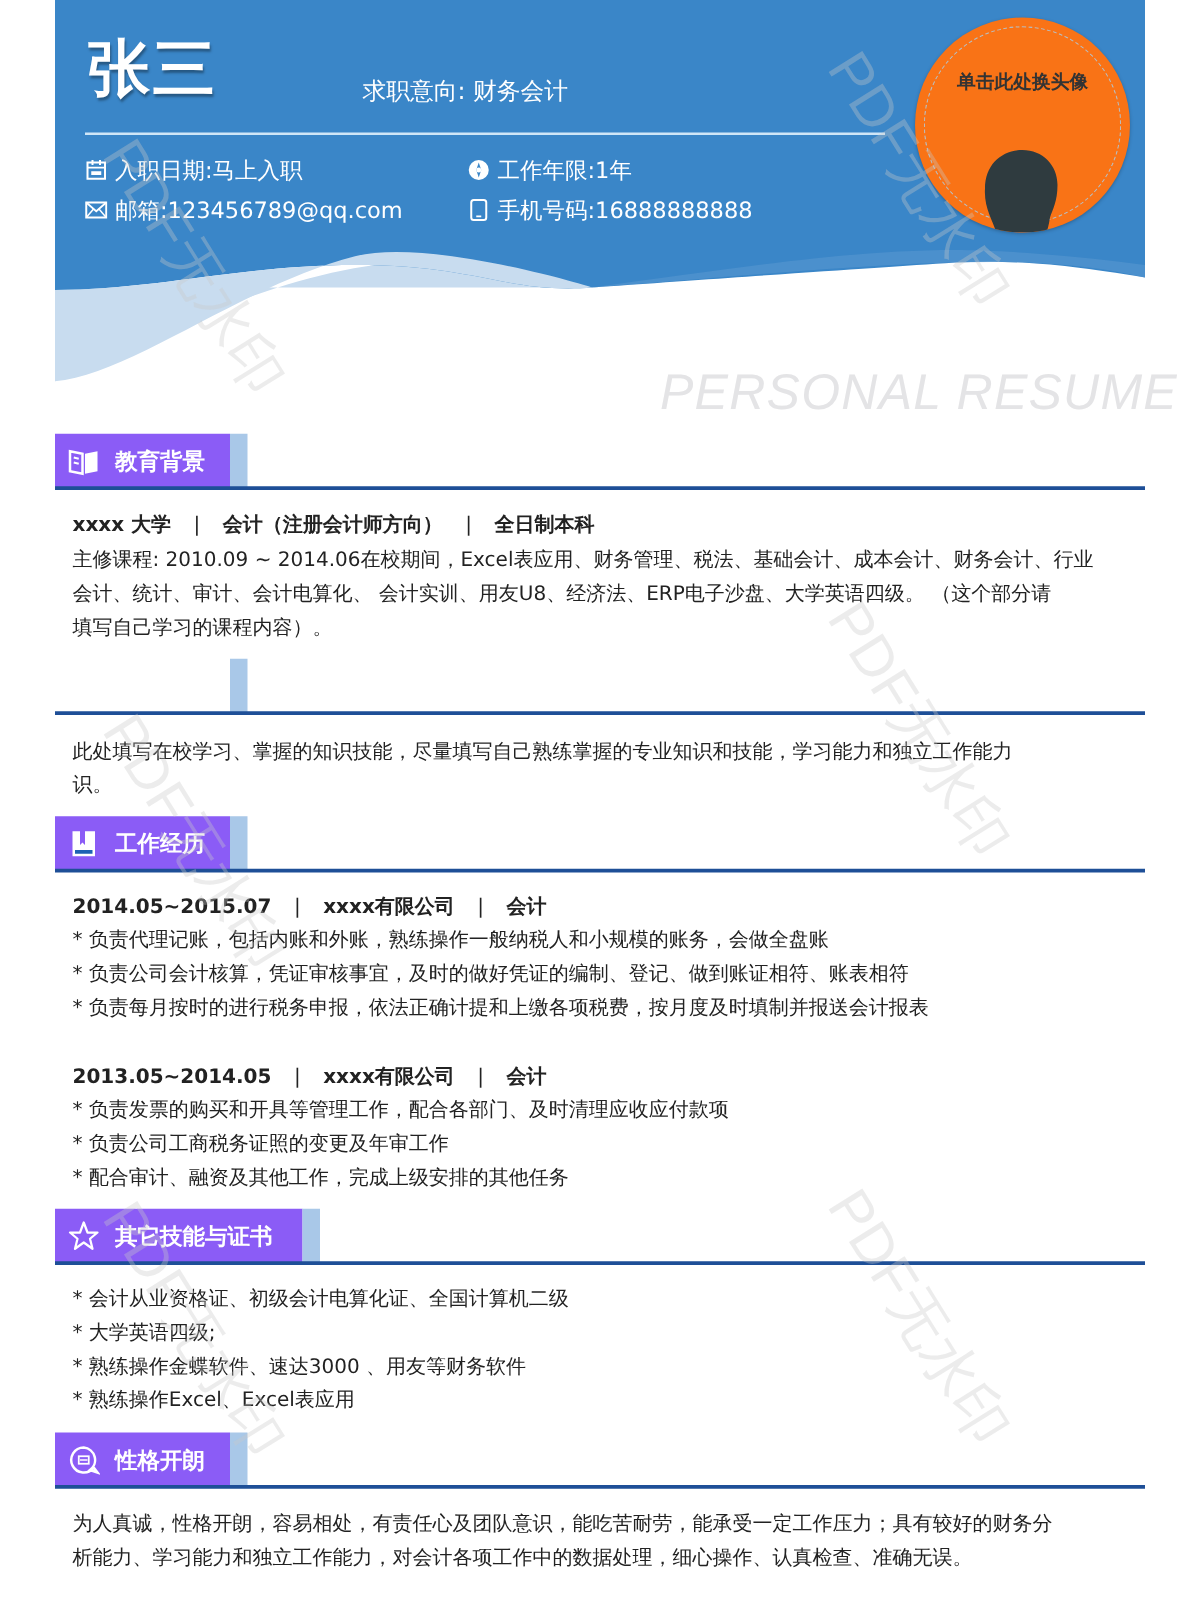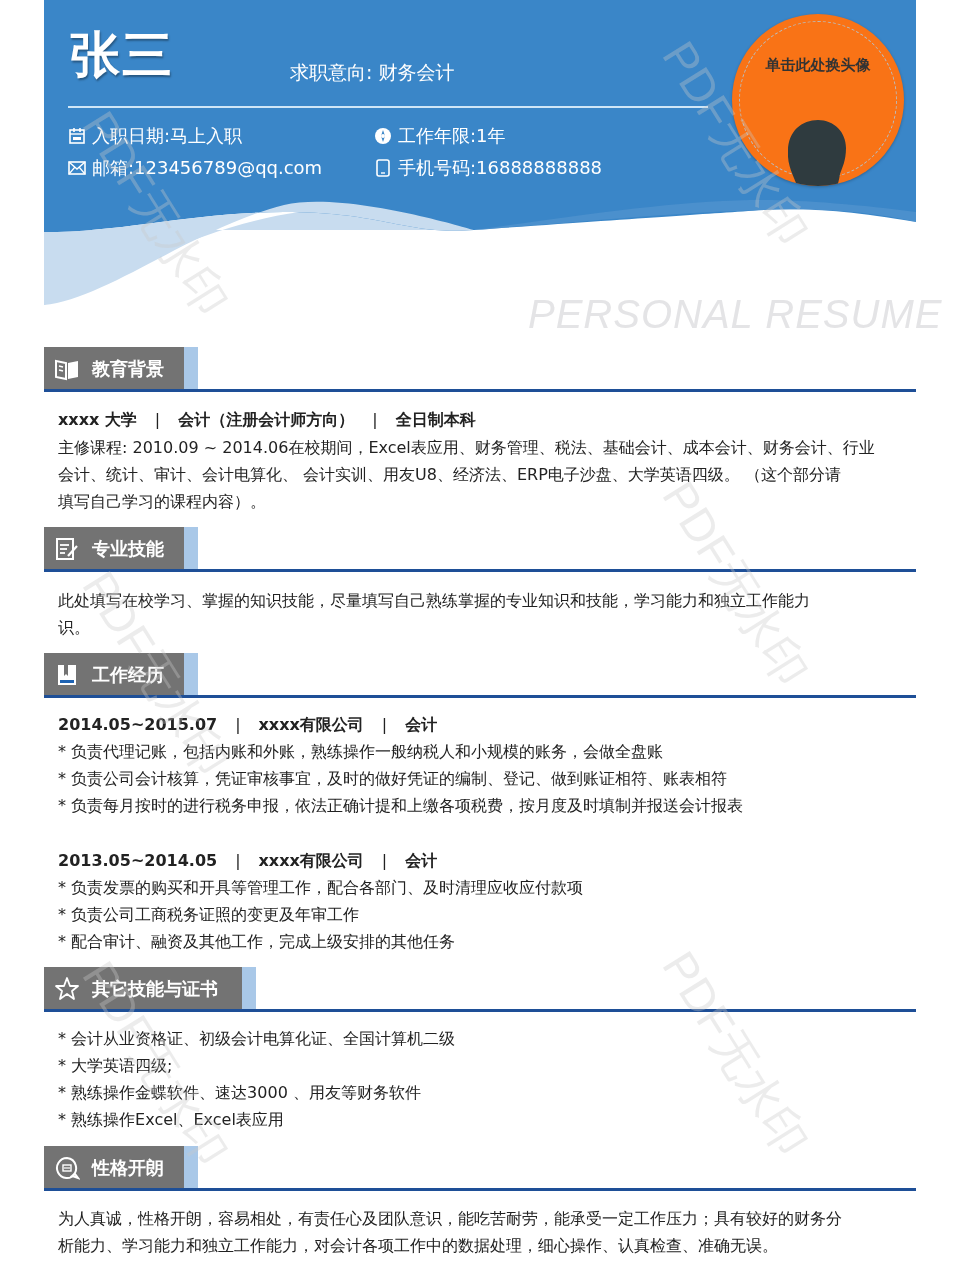--- a/index.html
+++ b/index.html
@@ -38,21 +38,21 @@
     position: absolute; left: 50px; top: 92px;
   }
   .personal {
     position: absolute; left: 528px; top: 292px; font-size: 40px; font-style: italic; color: #e4e4e6;
     letter-spacing: 1px; font-family: "Liberation Sans", sans-serif;
   }
   .section-head {
     position: absolute; left: 44px; width: 872px; height: 46px;
   }
   .section-head .tab {
-    position: absolute; left: 0; top: 0; height: 43px; background: #737373; display: flex; align-items: center;
+    position: absolute; left: 0; top: 0; height: 43px; background: #8b5cf6; display: flex; align-items: center;
     padding-left: 10px; color: #fff; font-weight: bold; font-size: 18px; gap: 12px;
   }
   .section-head .tab-shade {
     position: absolute; top: 0; height: 43px; width: 14px; background: #a9c8e8;
   }
   .section-head .rule {
     position: absolute; left: 0; top: 42px; width: 872px; height: 3px; background: #1e4f97;
   }
   .section-head .ico { width: 26px; height: 26px; display: inline-block; }
   .text { position: absolute; left: 58px; font-size: 16px; color: #222; line-height: 27px; }
@@ -141,30 +141,20 @@
 <div class="text bold" style="top:406px;">
   <span>xxxx 大学</span><span class="sep">|</span><span>会计（注册会计师方向）</span><span class="sep">|</span><span>全日制本科</span>
 </div>
 <div class="text" style="top:434px;">
   <div>主修课程: 2010.09 ~ 2014.06在校期间，Excel表应用、财务管理、税法、基础会计、成本会计、财务会计、行业</div>
   <div>会计、统计、审计、会计电算化、 会计实训、用友U8、经济法、ERP电子沙盘、大学英语四级。 （这个部分请</div>
   <div>填写自己学习的课程内容）。</div>
 </div>
 
 <div class="section-head" style="top:527px;">
-  <div class="tab" style="width:130px;">
-    <svg class="ico" viewBox="0 0 26 26">
-      <rect x="3" y="3" width="16" height="20" fill="none" stroke="#fff" stroke-width="2"></rect>
-      <line x1="6" y1="9" x2="15" y2="9" stroke="#fff" stroke-width="1.8"></line>
-      <line x1="6" y1="13" x2="13" y2="13" stroke="#fff" stroke-width="1.8"></line>
-      <line x1="6" y1="17" x2="11" y2="17" stroke="#fff" stroke-width="1.8"></line>
-      <line x1="14" y1="20" x2="23" y2="10" stroke="#fff" stroke-width="2.2"></line>
-    </svg>
-    <span>专业技能</span>
-  </div>
   <div class="tab-shade" style="left:140px;"></div>
   <div class="rule"></div>
 </div>
 <div class="text" style="top:587px;">
   <div>此处填写在校学习、掌握的知识技能，尽量填写自己熟练掌握的专业知识和技能，学习能力和独立工作能力</div>
   <div>识。</div>
 </div>
 
 <div class="section-head" style="top:653px;">
   <div class="tab" style="width:130px;">

